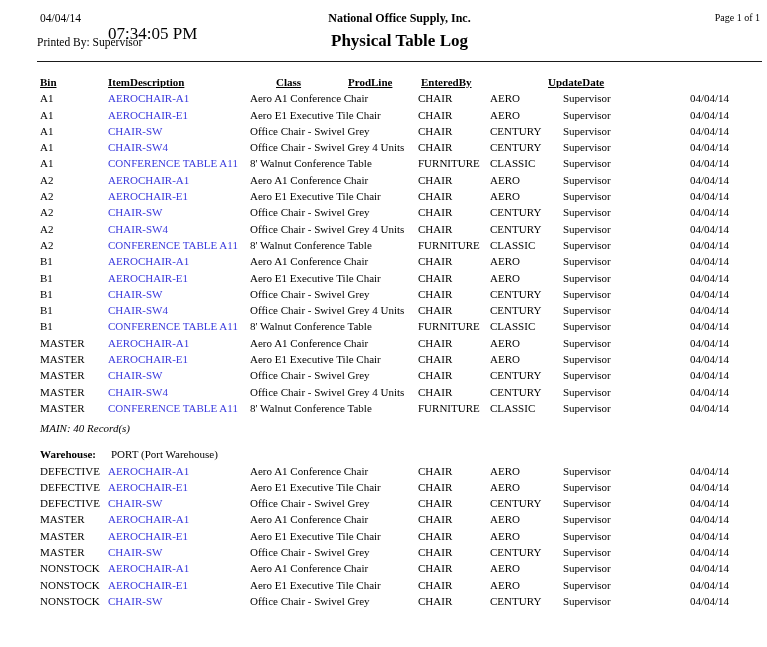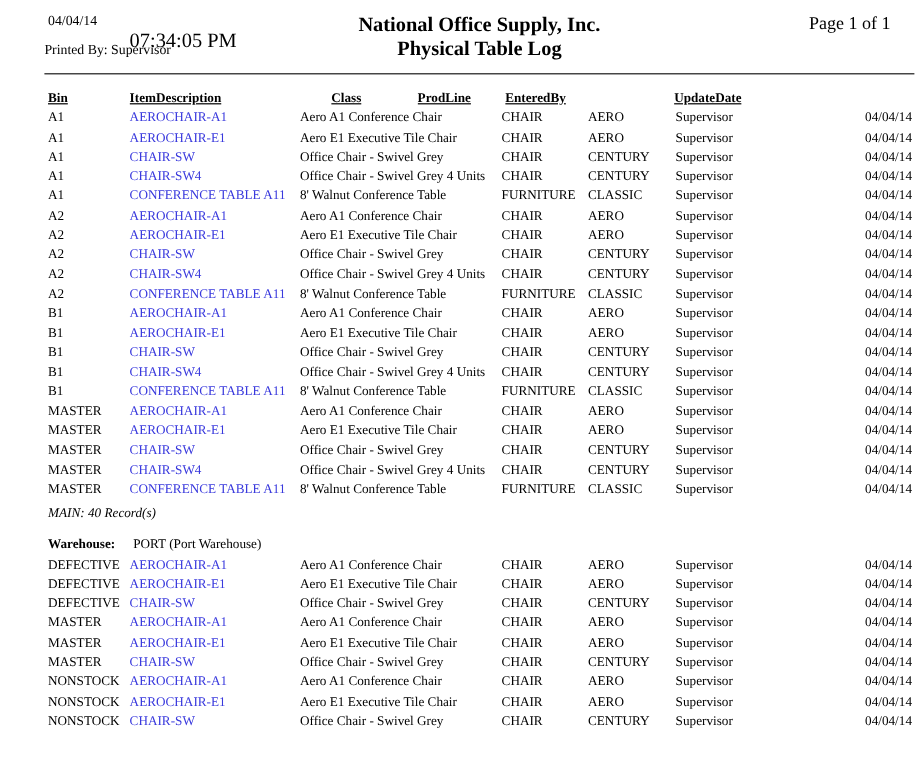--- a/index.html
+++ b/index.html
@@ -8,31 +8,31 @@
     position:relative; width:767px; height:647px; background:#ffffff;
     font-family:"Liberation Serif","DejaVu Serif",serif;
     font-size:11px; color:#000000; overflow:hidden;
   }
   
   .hdr { position:absolute; left:37px; right:5px; top:0; height:62px;
          border-bottom:1px solid #1a1a1a; }
   .hdr-date   { position:absolute; left:3px;  top:12px; font-size:11.5px; }
   .hdr-time   { position:absolute; left:71px; top:24px; font-size:17px; }
   .hdr-company{ position:absolute; left:0; right:0; top:11px; text-align:center;
-                font-weight:bold; font-size:17px; }
-  .hdr-page   { position:absolute; right:20px; top:12px; font-size:15px; }
+                font-weight:bold; font-size:12px; }
+  .hdr-page   { position:absolute; right:2px; top:12px; font-size:10px; }
   .hdr-printed{ position:absolute; left:0; top:36px; font-size:11.5px; }
   .hdr-title  { position:absolute; left:0; right:0; top:31px; text-align:center;
                 font-weight:bold; font-size:17px; }
   
   .tbl { position:absolute; left:40px; top:74px; width:720px; }
   .row { display:flex; height:16.3px; line-height:16.3px; white-space:nowrap; }
   .c0 { width:68px;  } .c1 { width:142px; } .c2 { width:168px; }
   .c3 { width:72px;  } .c4 { width:73px;  } .c5 { width:127px; }
-  .c6 { width:70px;text-align:right;  }
+  .c6 { width:70px;  }
   .cell { overflow:hidden; }
   .hdr-row .cell { font-weight:bold; text-decoration:underline; }
   .grp-row { height:16.3px; line-height:16.3px; }
   .grp-row .wh-label { font-weight:bold; display:inline-block; width:68px; }
   .grp-row .wh-name  { padding-left:3px; }
   .link { color:#3939dd; cursor:pointer; }
   .grp-footer { font-style:italic; height:17px; line-height:17px; margin-top:4px; }
   .grp-gap { height:9px; }
 </style>
 </head>

